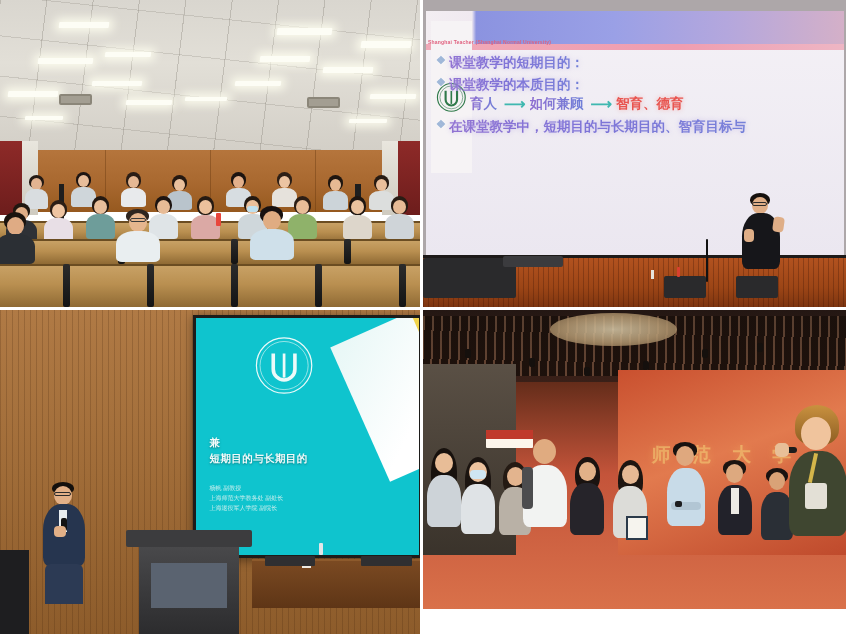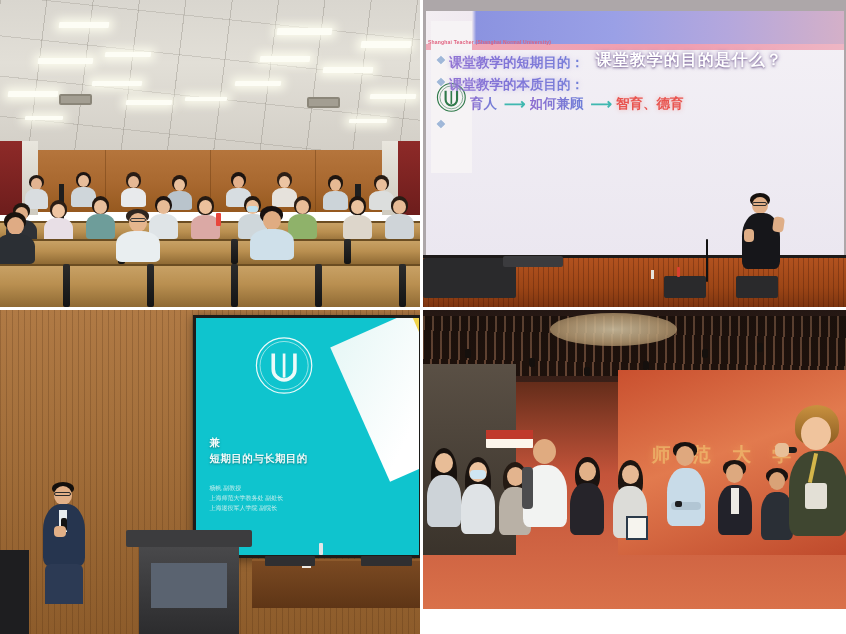--- a/index.html
+++ b/index.html
@@ -327,21 +327,20 @@
       <div class="slide-logo">
         <svg class="logo-mark" viewBox="0 0 40 40">
           <circle cx="20" cy="20" r="17" fill="none" stroke="#2f7a4a" stroke-width="1.4"></circle>
           <circle cx="20" cy="20" r="14" fill="none" stroke="#2f7a4a" stroke-width="0.7"></circle>
           <path d="M13 12 v11 a7 7 0 0 0 14 0 v-11" fill="none" stroke="#2f7a4a" stroke-width="2.6"></path>
           <path d="M20 12 v16" stroke="#2f7a4a" stroke-width="2"></path>
         </svg>
       </div>
       <div class="logo-en">Shanghai Teacher (Shanghai Normal University)</div>
 
-      <div class="slide-title">课堂教学的目的是什么？</div>
 
       <div class="bullets">
         <div class="brow">
           <span class="bmark">❖</span>
           <span class="btxt">课堂教学的短期目的：</span>
         </div>
         <div class="brow" style="margin-top:3px;">
           <span class="bmark">❖</span>
           <span class="btxt">课堂教学的本质目的：</span>
         </div>
@@ -349,20 +348,21 @@
         <div class="chain">
           <span class="c1">育人</span>
           <span class="arr">⟶</span>
           <span class="c2">如何兼顾</span>
           <span class="arr">⟶</span>
           <span class="c3">智育、德育</span>
         </div>
 
         <div class="brow" style="margin-top:4px;">
           <span class="bmark">❖</span>
+          <span class="btxt">在课堂教学中，短期目的与长期目的、智育目标与</span>
         </div>
       </div>
     </div>
 
     <div class="tr-darkstrip"></div>
     <div class="tr-wall">
       <div class="tr-wall-lines"></div>
     </div>
     <div class="tr-desk" style="left:0;top:84%;width:22%;height:13%;"></div>
     <div class="tr-desk" style="left:19%;top:83.5%;width:14%;height:3.5%;background:#3b3b3e;"></div>

